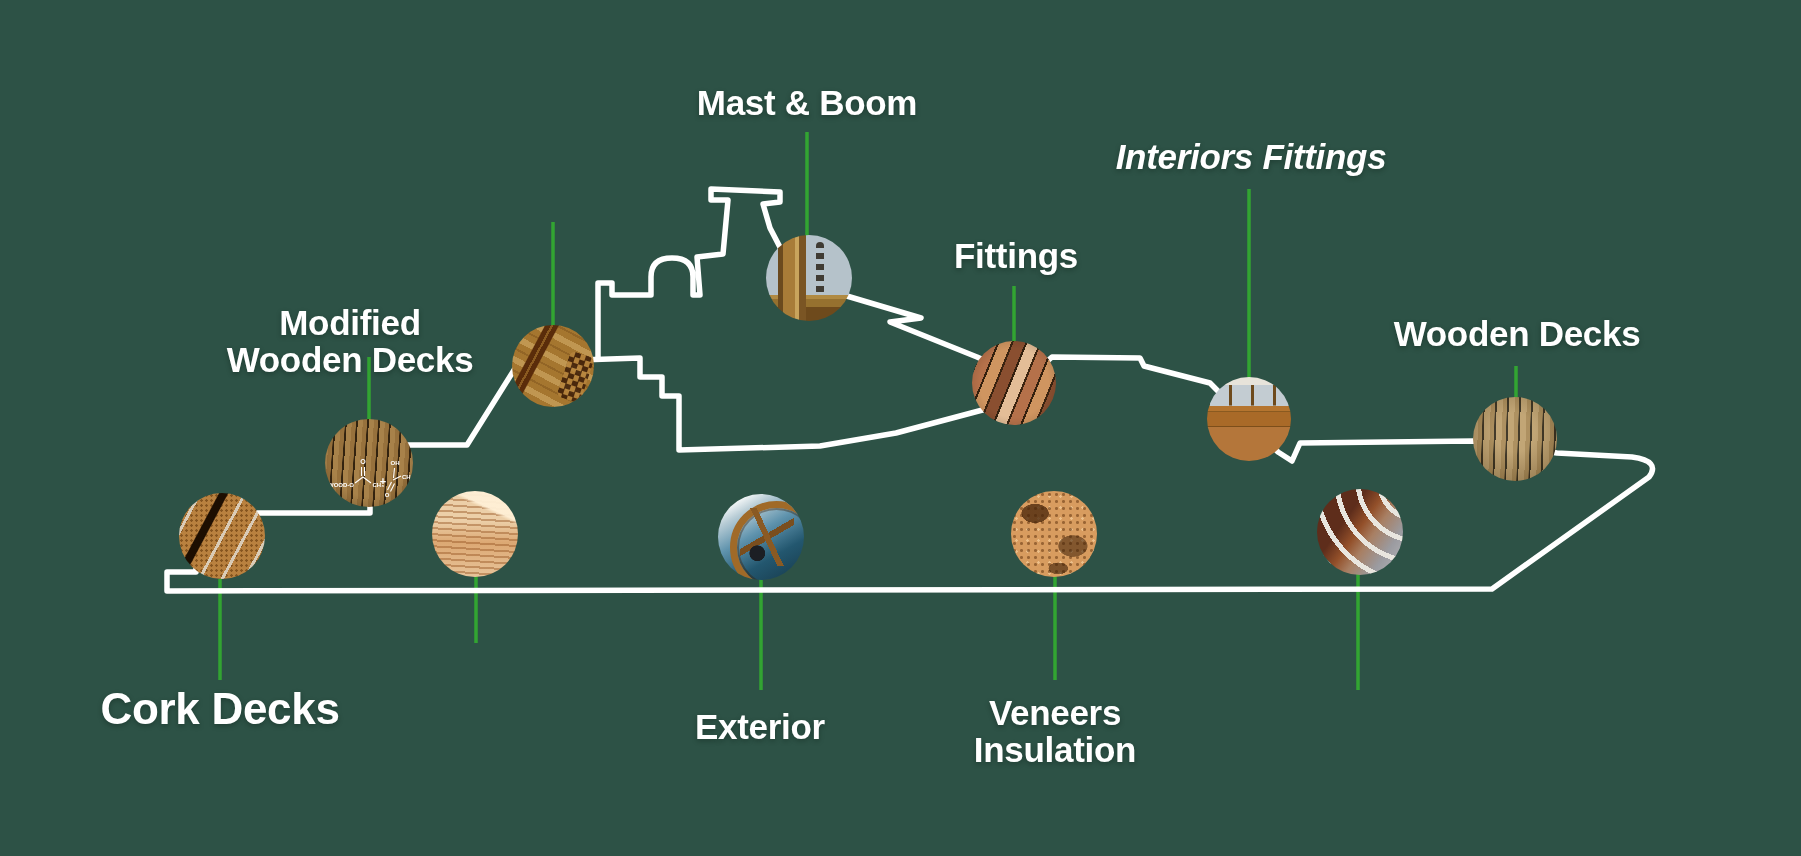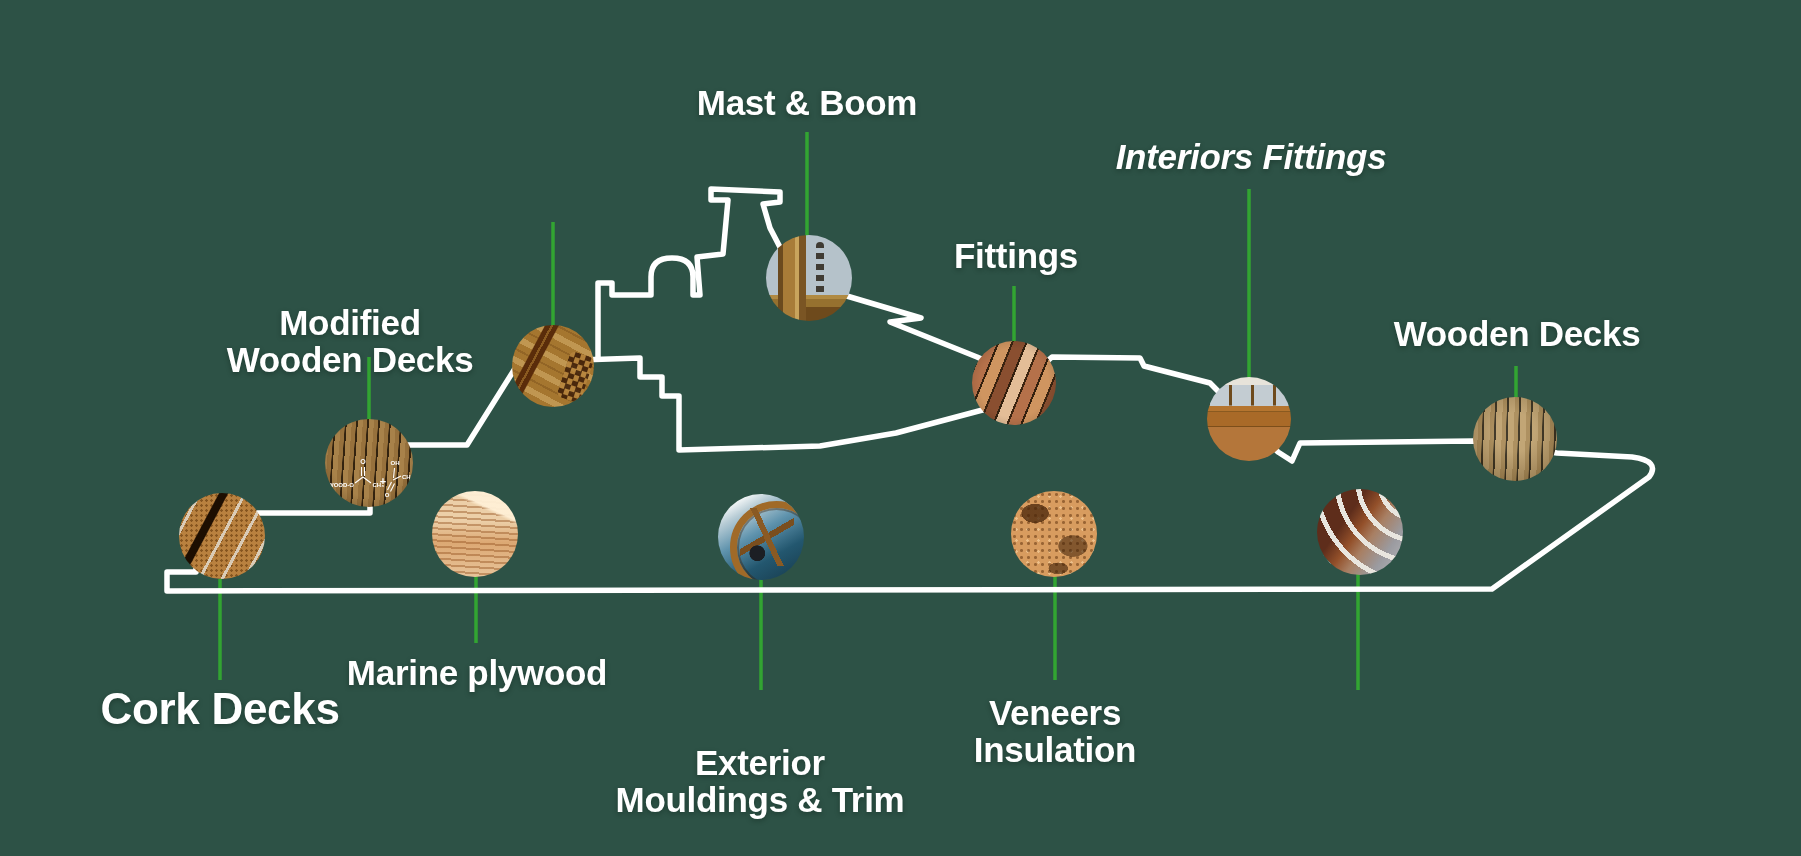--- a/index.html
+++ b/index.html
@@ -152,25 +152,21 @@
     </div>
   <div class="label" style="left:1251px;top:138px;font-style:italic;">
     <div>Interiors Fittings</div>
     </div>
   <div class="label" style="left:1517px;top:315px;">
     <div>Wooden Decks</div>
     </div>
   <div class="label big" style="left:220px;top:688px;">
     <div>Cork Decks</div>
     </div>
-  <div class="label" style="left:477px;top:654px;">
-    <div>Marine plywood</div>
-    </div>
-  <div class="label" style="left:760px;top:744px;">
+  <div class="label" style="left:760px;top:708px;">
     <div>Exterior</div>
-    <div>Mouldings &amp; Trim</div>
     </div>
   <div class="label" style="left:1055px;top:694px;">
     <div>Veneers</div>
     <div>Insulation</div>
     </div>
 
 </div>
 
 </body></html>

